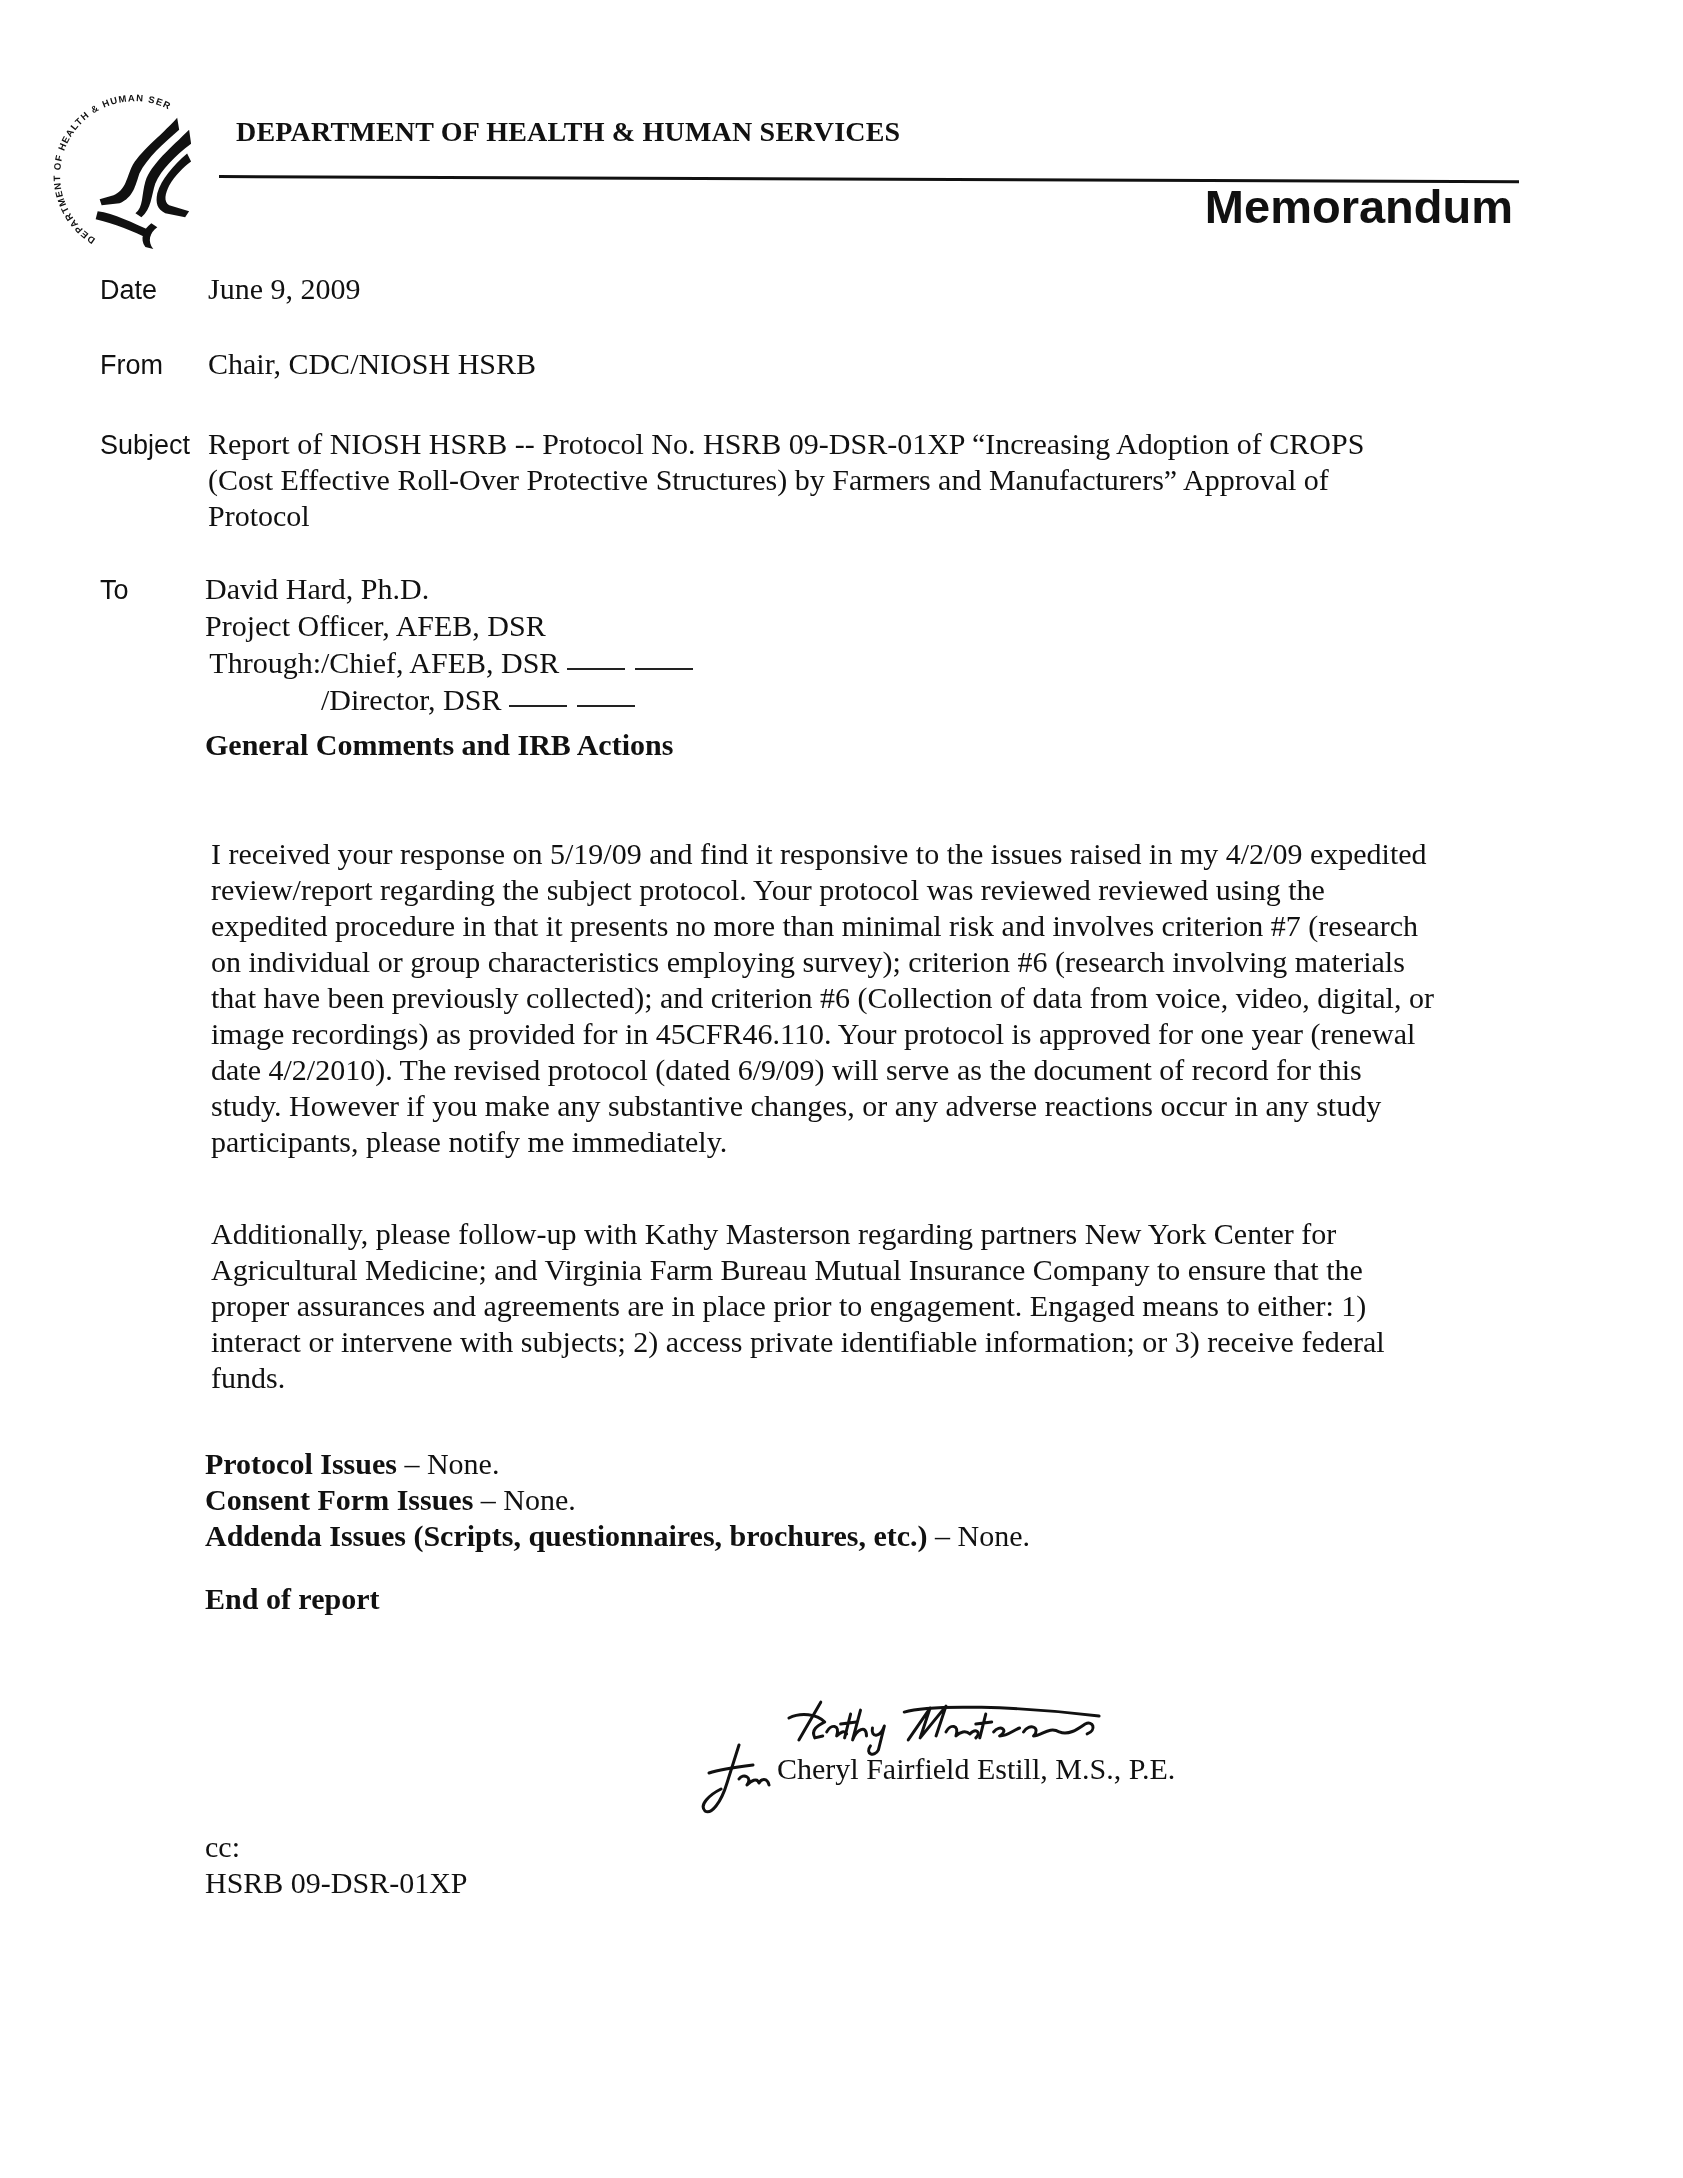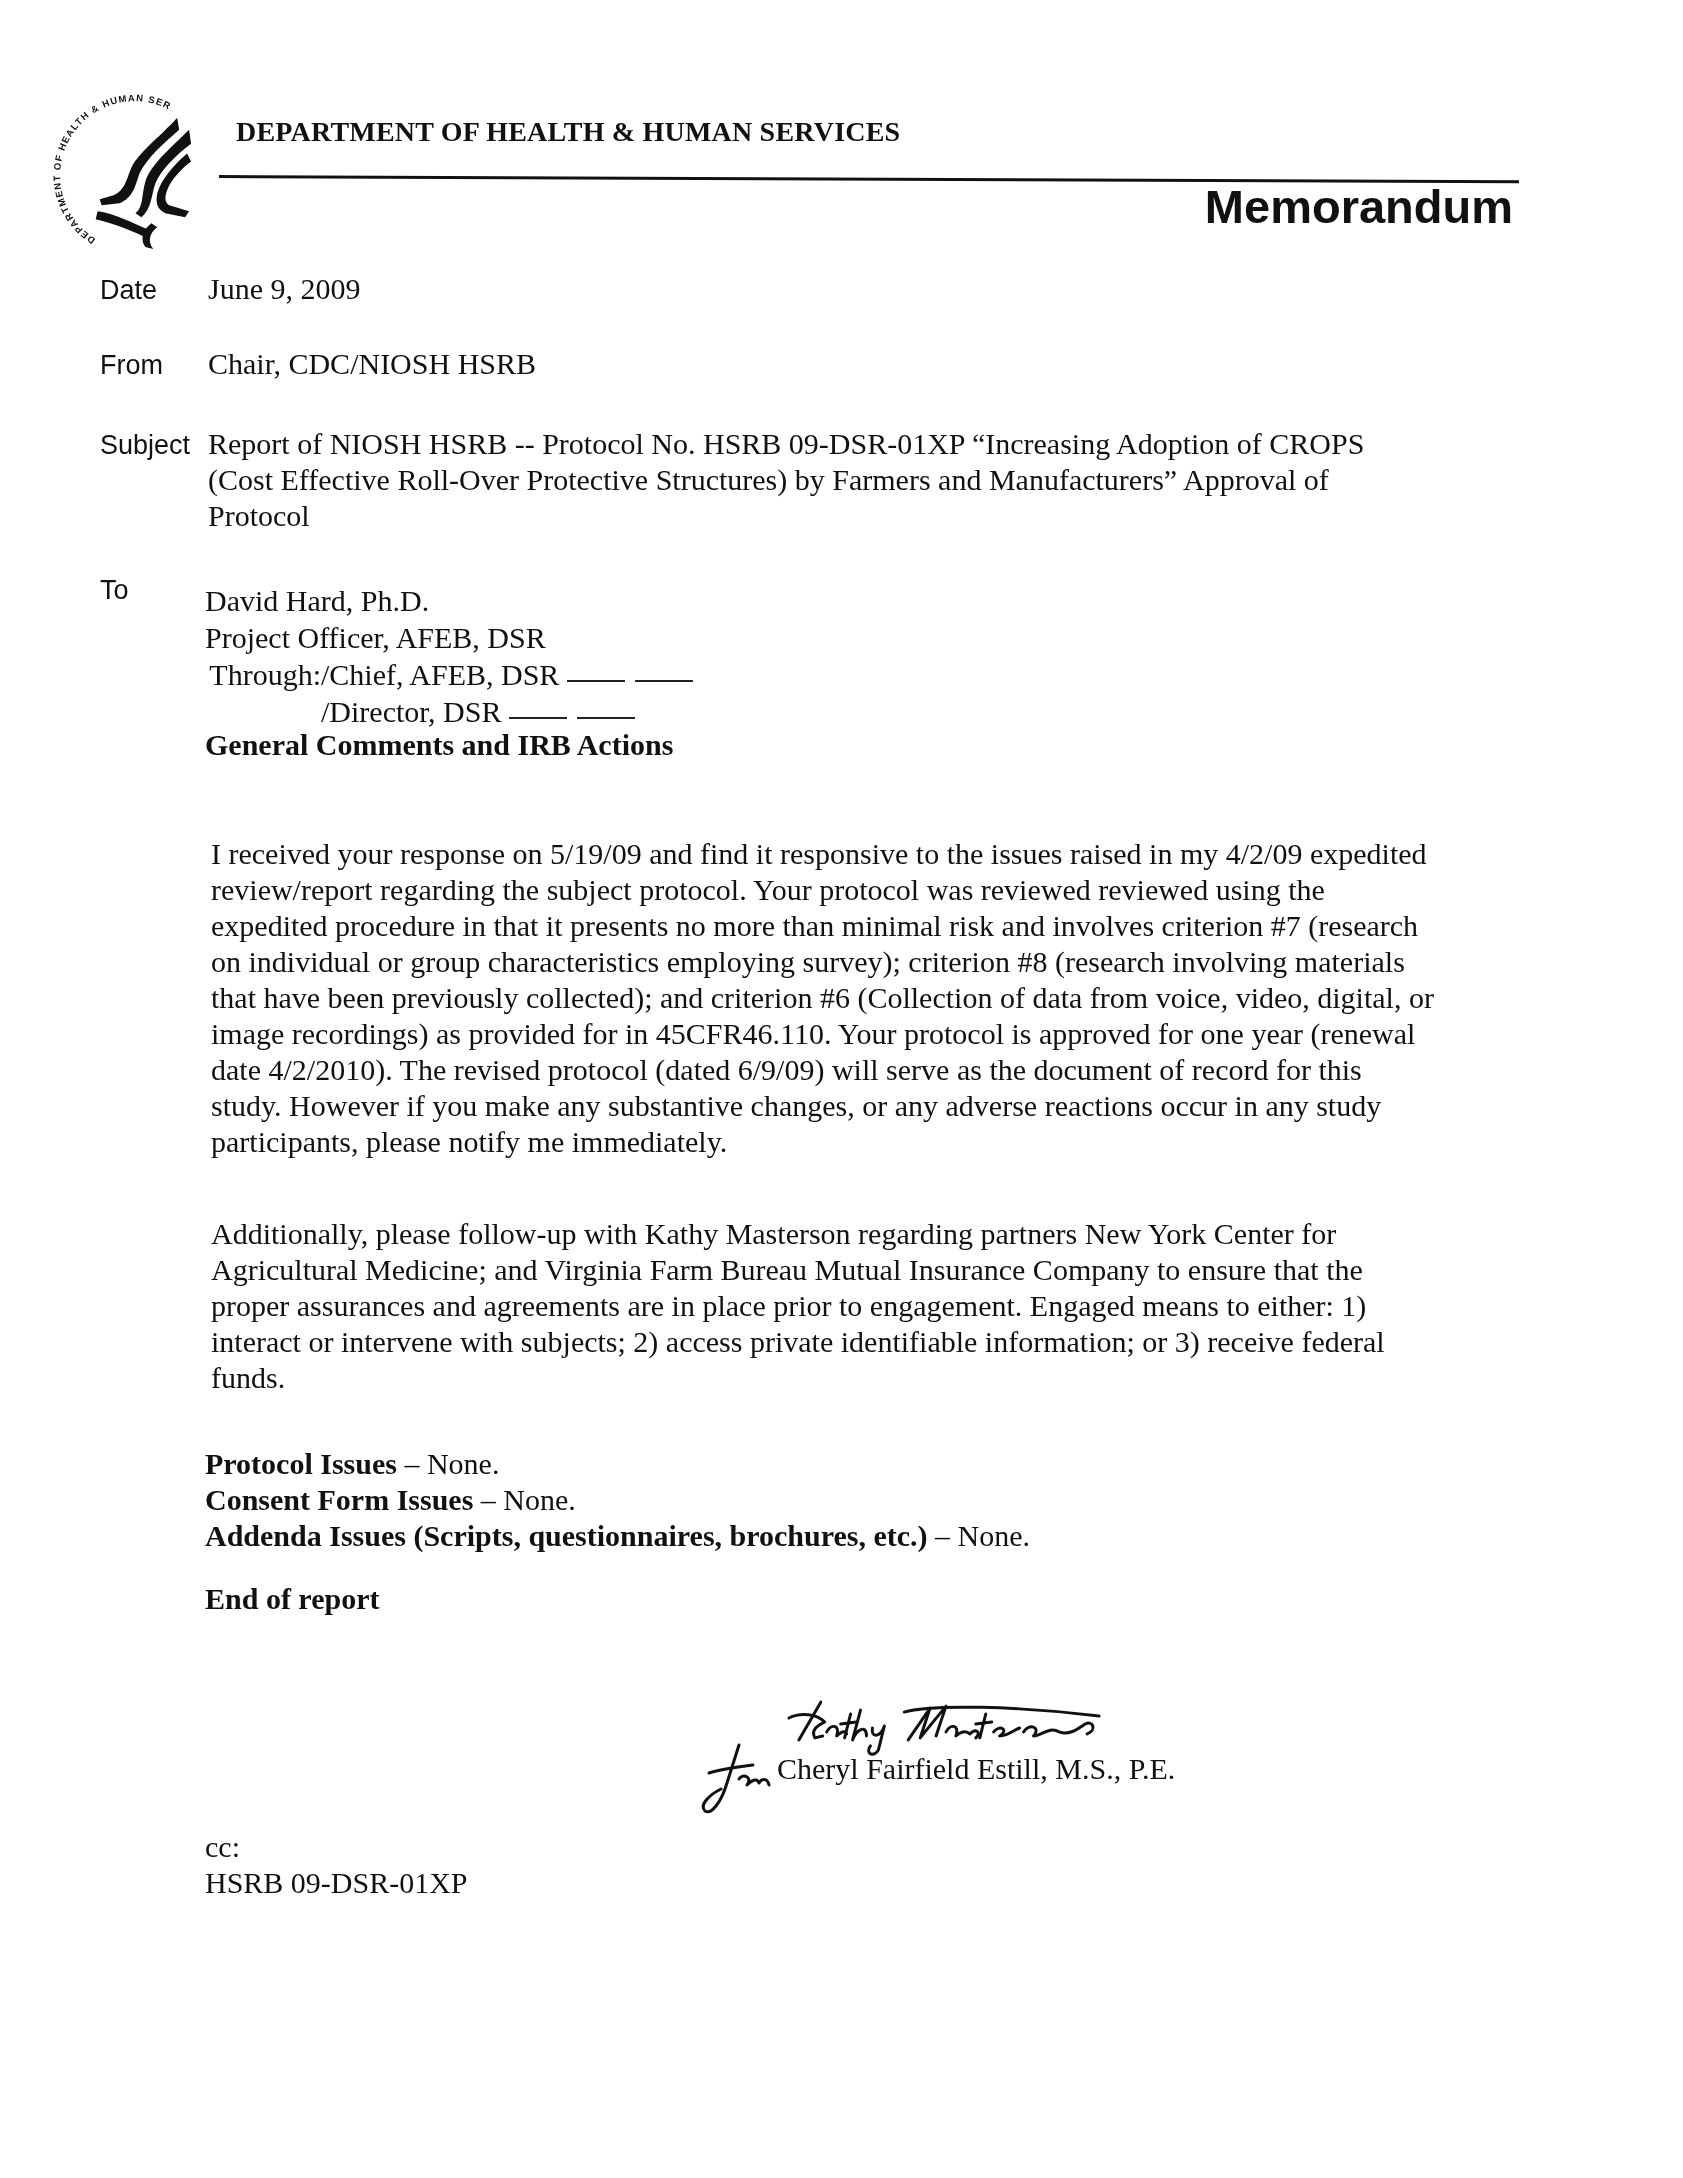--- a/index.html
+++ b/index.html
@@ -7,21 +7,21 @@
   .abs { position: absolute; }
   .serif { font-family: "Liberation Serif", "DejaVu Serif", serif; }
   .sans { font-family: "Liberation Sans", "DejaVu Sans", sans-serif; }
   .dept { left: 236px; top: 116px; font-size: 28px; font-weight: bold; letter-spacing: 0.2px; }
   .rule { left: 219px; top: 175px; width: 1300px; height: 0; border-top: 3px solid #111; transform: rotate(0.23deg); transform-origin: left center; }
   .memo-title { right: 171px; top: 179px; font-size: 47px; font-weight: bold; }
   .label { font-size: 27px; }
   .value { font-size: 30px; line-height: 36px; }
   .hdr-row { left: 100px; }
   .subject-value { left: 208px; top: 426px; width: 1313px; font-size: 30px; line-height: 36px; }
-  .to-block { left: 205px; top: 570px; font-size: 30px; line-height: 37px; margin-top: 12px; }
+  .to-block { left: 205px; top: 570px; font-size: 30px; line-height: 37px; }
   .through-row { display: flex; text-align: right; }
   .through-label { width: 116px; }
   .blank { display: inline-block; border-bottom: 2px solid #222; height: 24px; vertical-align: baseline; margin-left: 8px; }
   .b1 { width: 58px; } .b2 { width: 58px; margin-left: 10px; }
   .heading { left: 205px; top: 728px; font-size: 30px; font-weight: bold; }
   .para { left: 211px; width: 1343px; font-size: 30px; line-height: 36px; }
   .para p { margin: 0; }
   .issues { left: 205px; top: 1446px; font-size: 30px; line-height: 36px; }
   .issues b { font-weight: bold; }
   .end { left: 205px; top: 1582px; font-size: 30px; font-weight: bold; }
@@ -83,21 +83,21 @@
     <span class="blank b2"></span>
   </div>
 </div>
 
 <div class="abs serif heading">General Comments and IRB Actions</div>
 
 <div class="abs serif para" style="top:836px;">
   <p>I received your response on 5/19/09 and find it responsive to the issues raised in my 4/2/09 expedited</p>
   <p>review/report regarding the subject protocol.  Your protocol was reviewed reviewed using the</p>
   <p>expedited procedure in that it presents no more than minimal risk and involves criterion #7 (research</p>
-  <p>on individual or group characteristics employing survey); criterion #8 (research involving materials</p>
+  <p>on individual or group characteristics employing survey); criterion #6 (research involving materials</p>
   <p>that have been previously collected); and criterion #6 (Collection of data from voice, video, digital, or</p>
   <p>image recordings) as provided for in 45CFR46.110.  Your protocol is approved for one year (renewal</p>
   <p>date 4/2/2010).  The revised protocol (dated 6/9/09) will serve as the document of record for this</p>
   <p>study.  However if you make any substantive changes, or any adverse reactions occur in any study</p>
   <p>participants, please notify me immediately.</p>
 </div>
 
 <div class="abs serif para" style="top:1216px;">
   <p>Additionally, please follow-up with Kathy Masterson regarding partners New York Center for</p>
   <p>Agricultural Medicine; and Virginia Farm Bureau Mutual Insurance Company to ensure that the</p>

